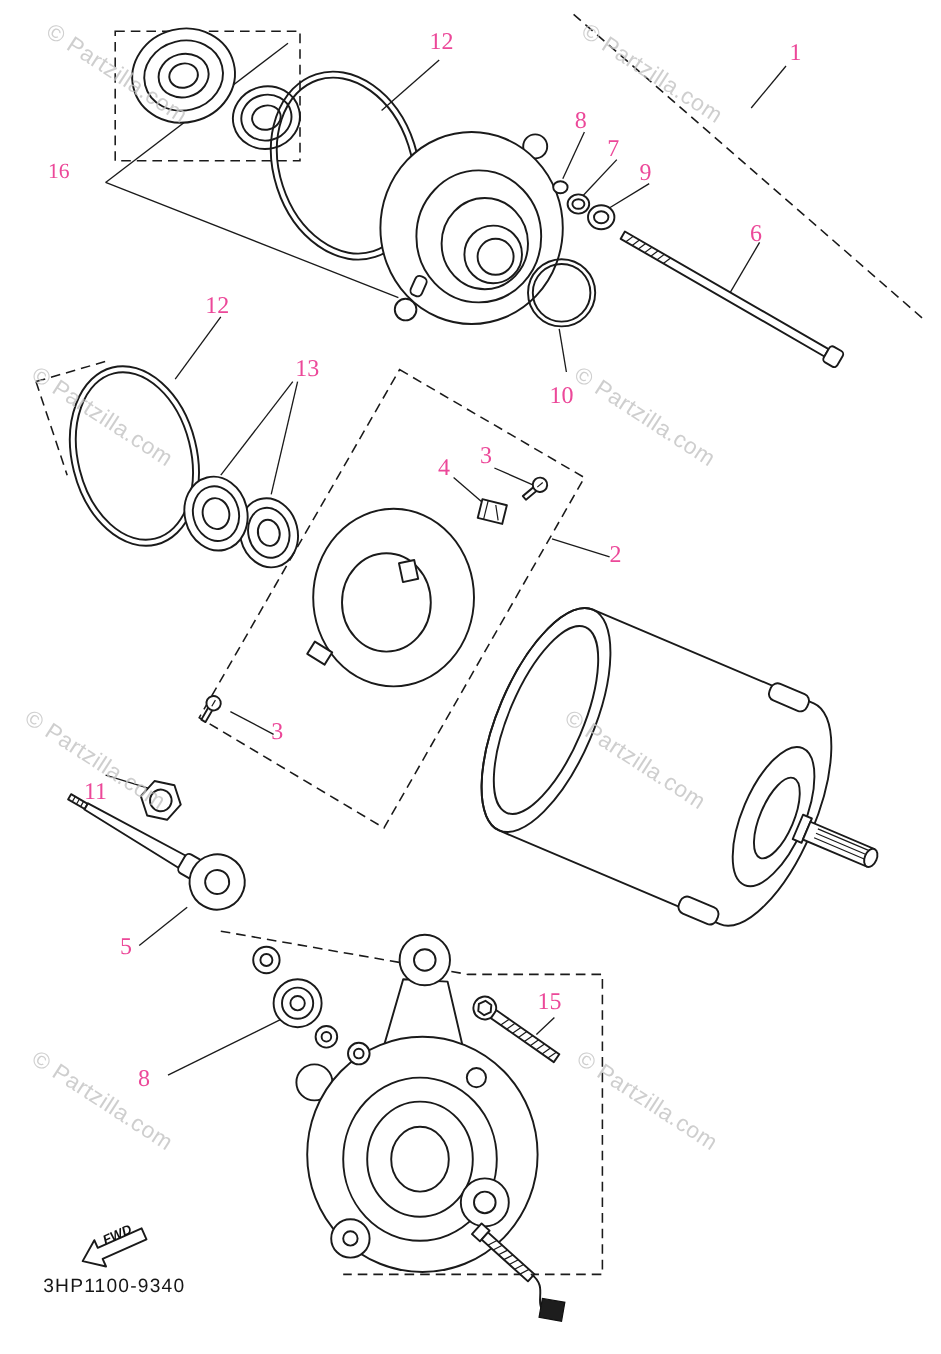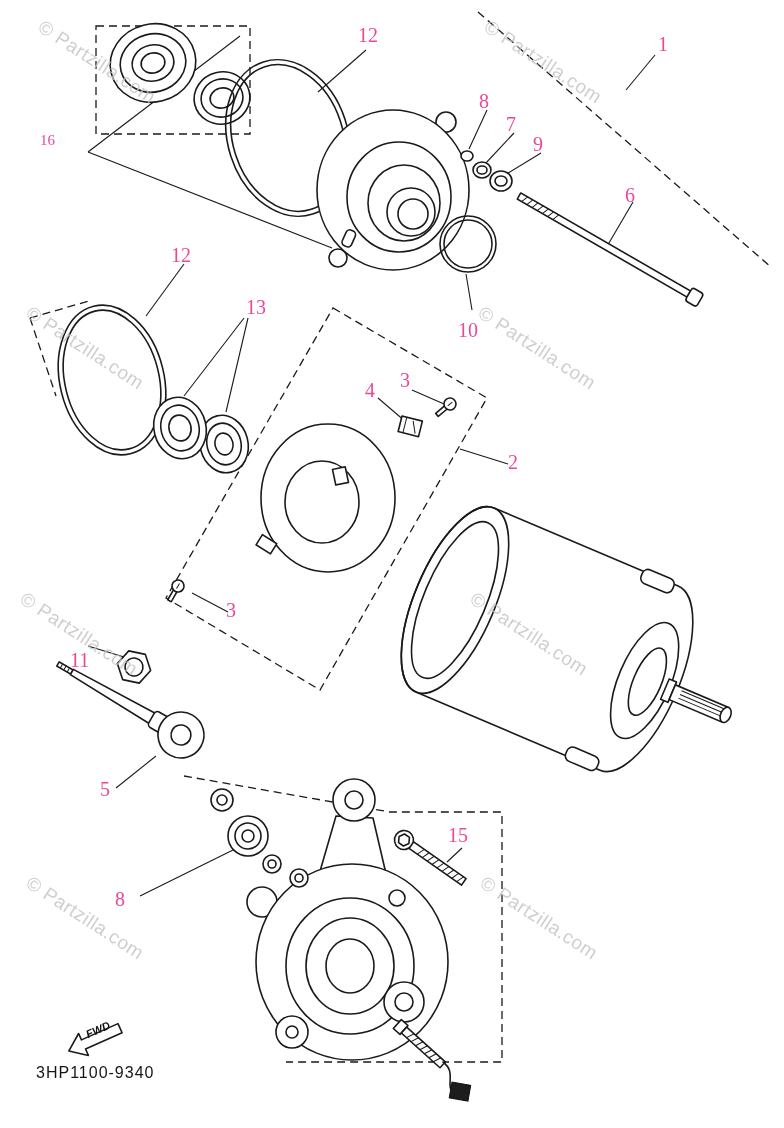--- a/index.html
+++ b/index.html
@@ -18,21 +18,21 @@
   
   .watermark {
     position:absolute; white-space:nowrap; color:#c3c3c3; opacity:.8;
     font-size:19px; letter-spacing:.5px;
     transform:rotate(33deg); transform-origin:left top; pointer-events:none;
   }
   .callout {
     position:absolute; font-family:Liberation Serif, serif;
     font-size:20px; color:#ec4899; line-height:1;
   }
-  .callout.big { font-size:15px; }
+  .callout.big { font-size:18px; }
   .note { position:absolute; left:21px; top:201px; font-size:15px; line-height:19px; letter-spacing:.2px; }
   .diagram-code { position:absolute; left:36px; top:1064px; font-size:16px; letter-spacing:1px;text-align:right; }
   .fwd {
     position:absolute; left:84px; top:1029px; font-size:11px; font-style:italic; font-weight:bold;
     transform:rotate(-24deg); transform-origin:left top; color:#111;
   }
 </style>
 </head>
 <body>
 

